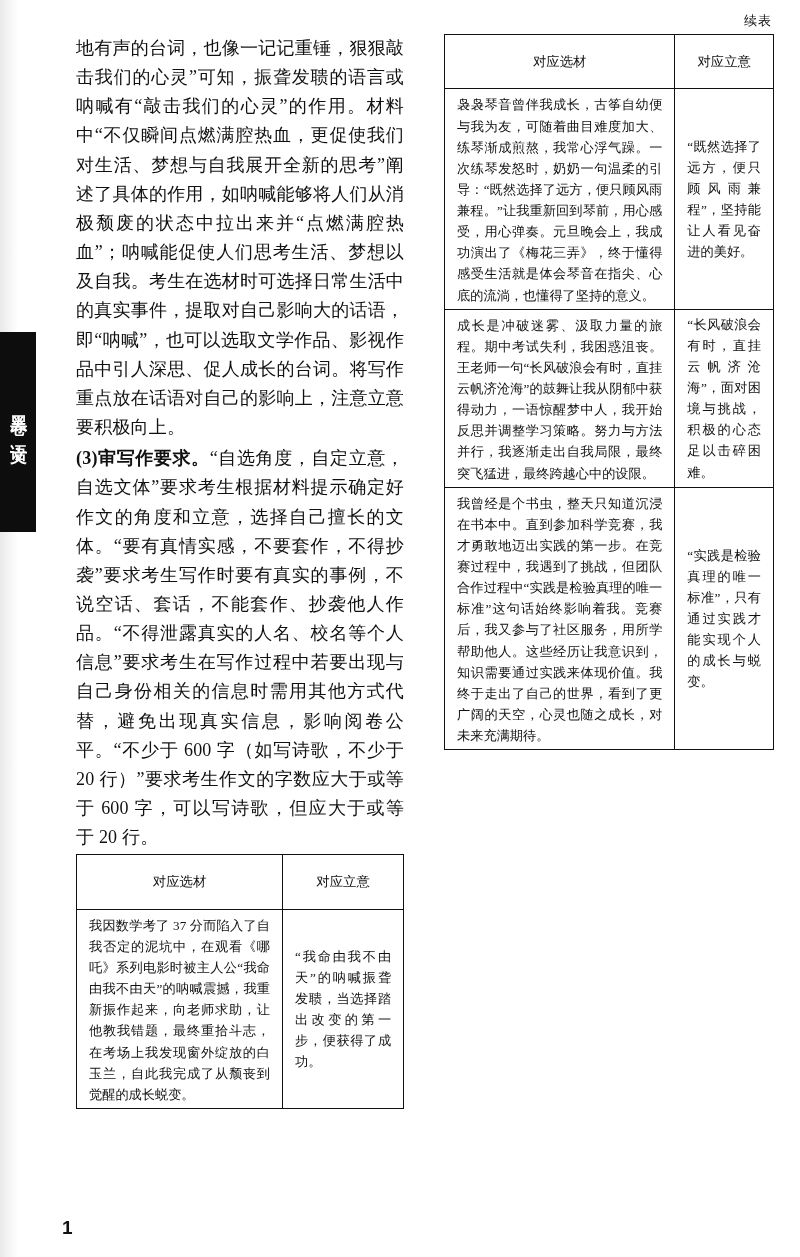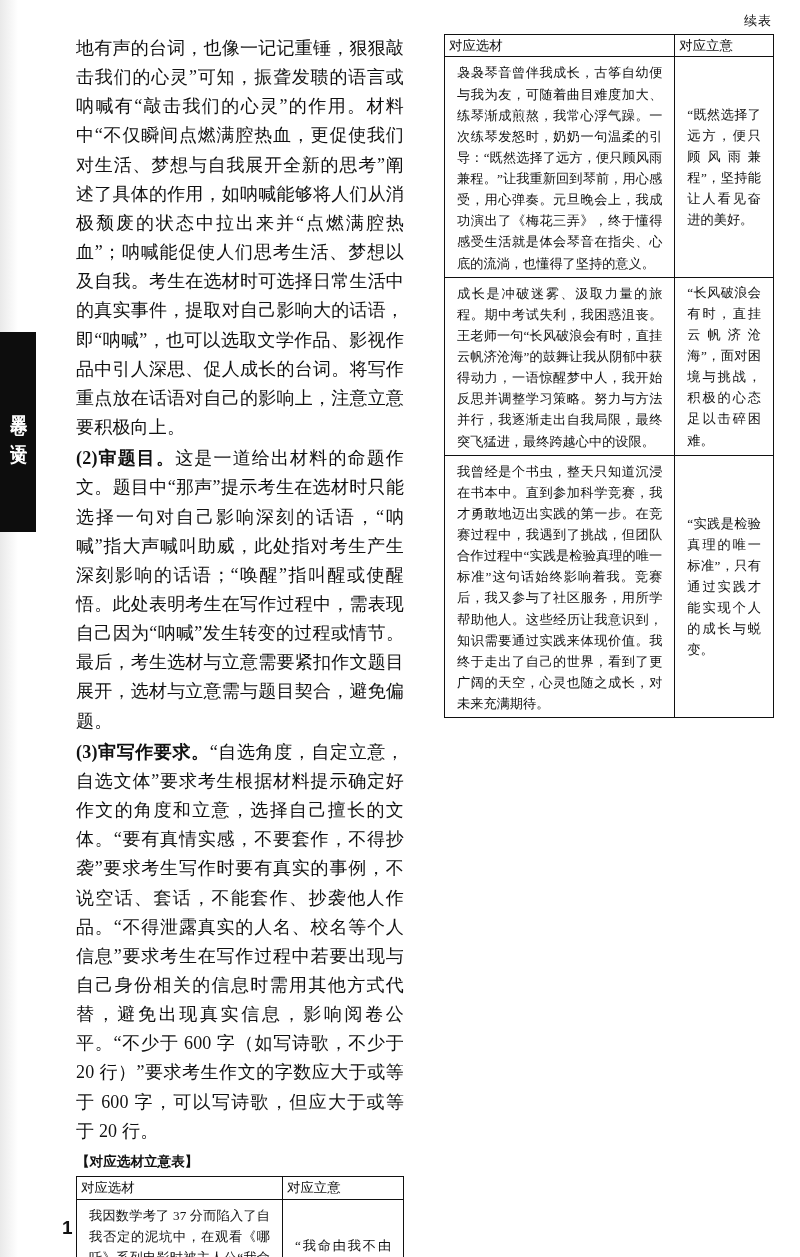--- a/index.html
+++ b/index.html
@@ -96,23 +96,23 @@
     table-layout: fixed;
   }
   table.selmat th, table.selmat td {
     border: 1px solid #111;
     font-size: 13.2px;
     line-height: 1.6;
     vertical-align: middle;
     padding: 3px 12px;
   }
   table.selmat th {
-    text-align: left;
+    text-align: center;
     font-weight: normal;
-    padding: 0 4px;
+    padding: 16px 4px;
     font-size: 13.4px;
   }
   table.selmat td.mat {
     text-align: justify;
     text-justify: inter-ideograph;
     vertical-align: top;
     padding-top: 5px;
   }
   table.selmat td.idea {
     text-align: justify;
@@ -156,25 +156,23 @@
     <span class="tab-text">黑卷·语文</span>
     <span class="tab-arrow">▲</span>
   </div>
 
   <div id="content">
 
     <div class="col col-left">
 
       <p class="para">地有声的台词，也像一记记重锤，狠狠敲击我们的心灵”可知，振聋发聩的语言或呐喊有“敲击我们的心灵”的作用。材料中“不仅瞬间点燃满腔热血，更促使我们对生活、梦想与自我展开全新的思考”阐述了具体的作用，如呐喊能够将人们从消极颓废的状态中拉出来并“点燃满腔热血”；呐喊能促使人们思考生活、梦想以及自我。考生在选材时可选择日常生活中的真实事件，提取对自己影响大的话语，即“呐喊”，也可以选取文学作品、影视作品中引人深思、促人成长的台词。将写作重点放在话语对自己的影响上，注意立意要积极向上。</p>
 
-      <p class="para"><span class="b">(2)</span><span class="b">审题目。</span><span>这是一道给出材料的命题作文。题目中“那声”提示考生在选材时只能选择一句对自己影响深刻的话语，“呐喊”指大声喊叫助威，此处指对考生产生深刻影响的话语；“唤醒”指叫醒或使醒悟。此处表明考生在写作过程中，需表现自己因为“呐喊”发生转变的过程或情节。最后，考生选材与立意需要紧扣作文题目展开，选材与立意需与题目契合，避免偏题。</span></p>
 
       <p class="para"><span class="b">(3)</span><span class="b">审写作要求。</span><span>“自选角度，自定立意，自选文体”要求考生根据材料提示确定好作文的角度和立意，选择自己擅长的文体。“要有真情实感，不要套作，不得抄袭”要求考生写作时要有真实的事例，不说空话、套话，不能套作、抄袭他人作品。“不得泄露真实的人名、校名等个人信息”要求考生在写作过程中若要出现与自己身份相关的信息时需用其他方式代替，避免出现真实信息，影响阅卷公平。“不少于 600 字（如写诗歌，不少于 20 行）”要求考生作文的字数应大于或等于 600 字，可以写诗歌，但应大于或等于 20 行。</span></p>
 
-      <h4 class="subhead">【对应选材立意表】</h4>
 
       <table class="selmat">
         <thead>
           <tr>
             <th>对应选材</th>
             <th>对应立意</th>
           </tr>
         </thead>
         <tbody>
           <tr>

